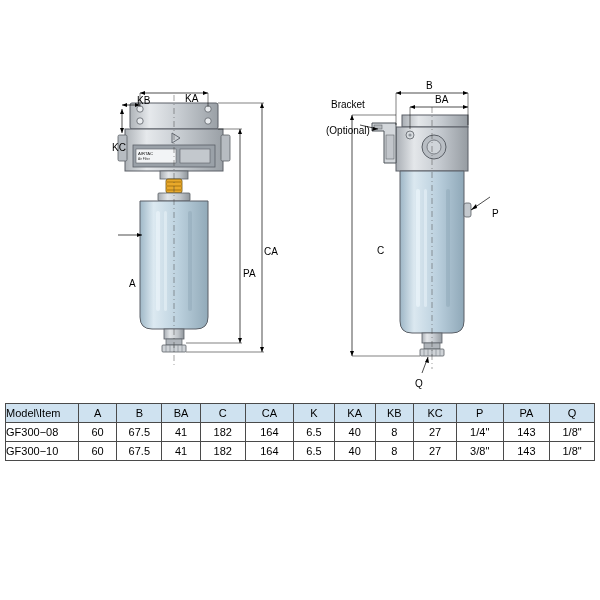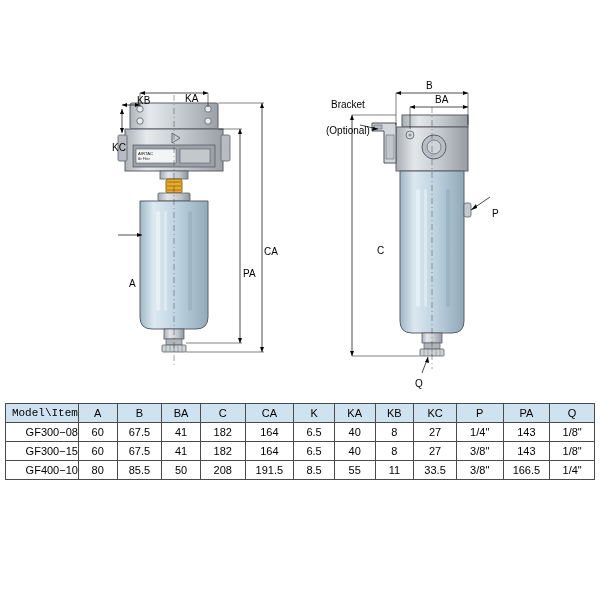--- a/index.html
+++ b/index.html
@@ -29,22 +29,22 @@
     padding:1px 0 2px 0;
     height:15px;
     font-weight:normal;
     color:#000;
   }
   #spec-table thead th{
     background:#cfe2f0;
     font-weight:normal;
     font-size:11px;
   }
-  #spec-table thead th.first{ text-align:right;font-family:Liberation Mono, monospace; }
-  #spec-table tbody td.model{ text-align:right; }
+  #spec-table thead th.first{ text-align:left; }
+  #spec-table tbody td.model{ text-align:left; }
   #spec-table tbody tr td{background:#ffffff;}
 
   
   .c-model{width:72px;}
   .c-a{width:38px;}
   .c-b{width:44px;}
   .c-ba{width:38px;}
   .c-c{width:44px;}
   .c-ca{width:48px;}
   .c-k{width:40px;}
@@ -268,45 +268,30 @@
         <td>164</td>
         <td>6.5</td>
         <td>40</td>
         <td>8</td>
         <td>27</td>
         <td>1/4"</td>
         <td>143</td>
         <td>1/8"</td>
       </tr>
       <tr>
-        <td class="model">GF300−15</td>
+        <td class="model">GF300−10</td>
         <td>60</td>
         <td>67.5</td>
         <td>41</td>
         <td>182</td>
         <td>164</td>
         <td>6.5</td>
         <td>40</td>
         <td>8</td>
         <td>27</td>
         <td>3/8"</td>
         <td>143</td>
         <td>1/8"</td>
       </tr>
-      <tr>
-        <td class="model">GF400−10</td>
-        <td>80</td>
-        <td>85.5</td>
-        <td>50</td>
-        <td>208</td>
-        <td>191.5</td>
-        <td>8.5</td>
-        <td>55</td>
-        <td>11</td>
-        <td>33.5</td>
-        <td>3/8"</td>
-        <td>166.5</td>
-        <td>1/4"</td>
-      </tr>
     </tbody>
   </table>
 
 </div>
 
 </body></html>

